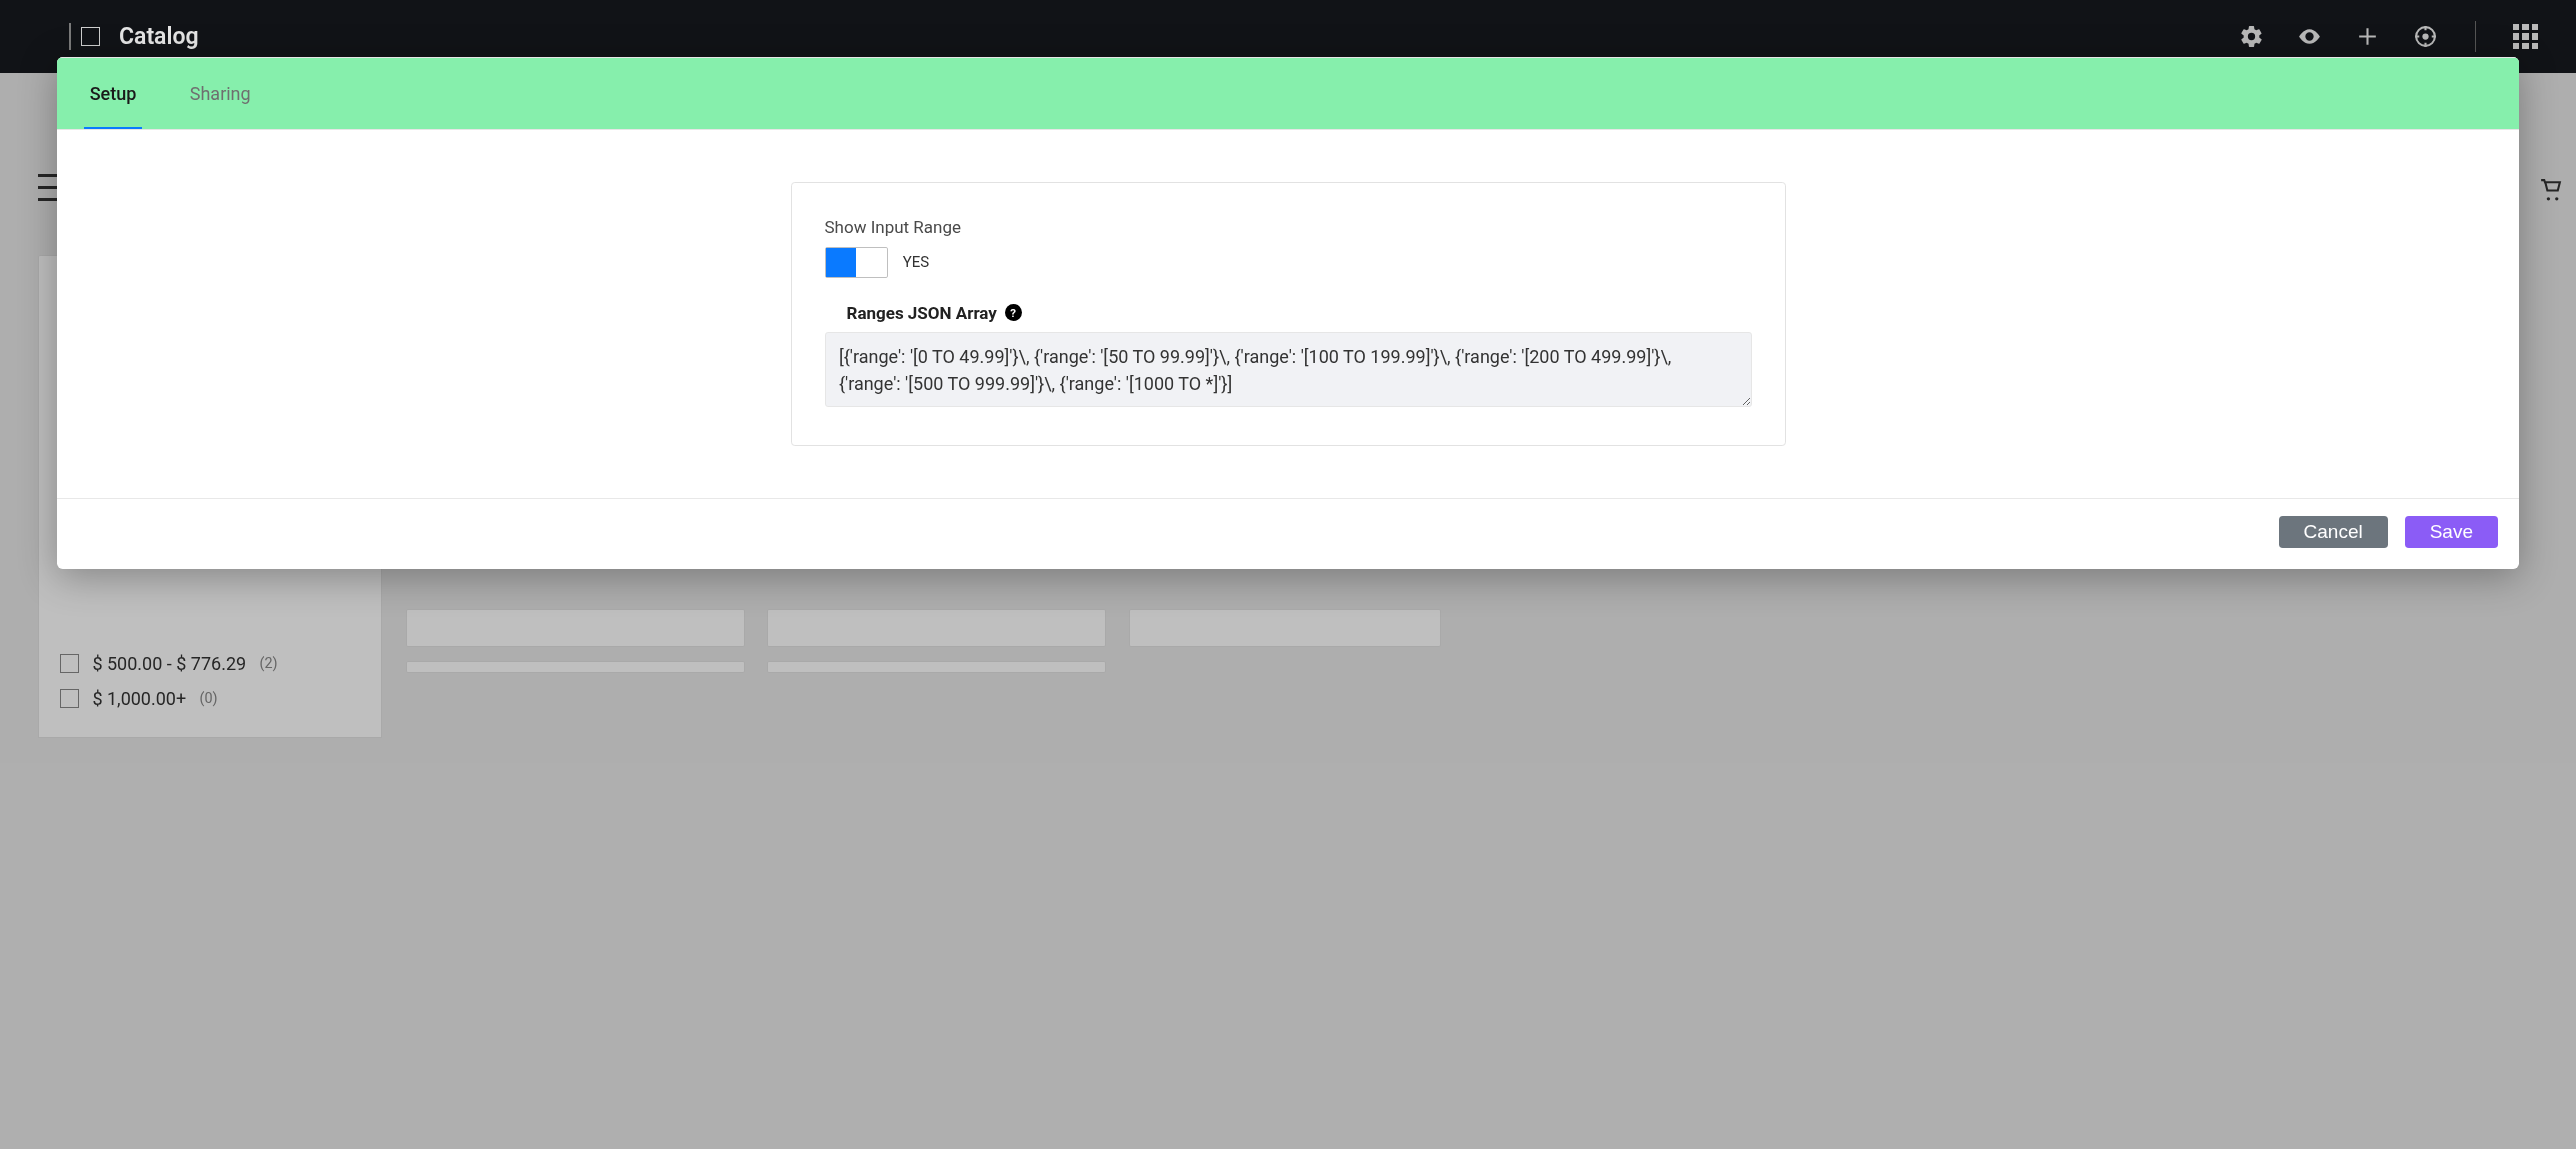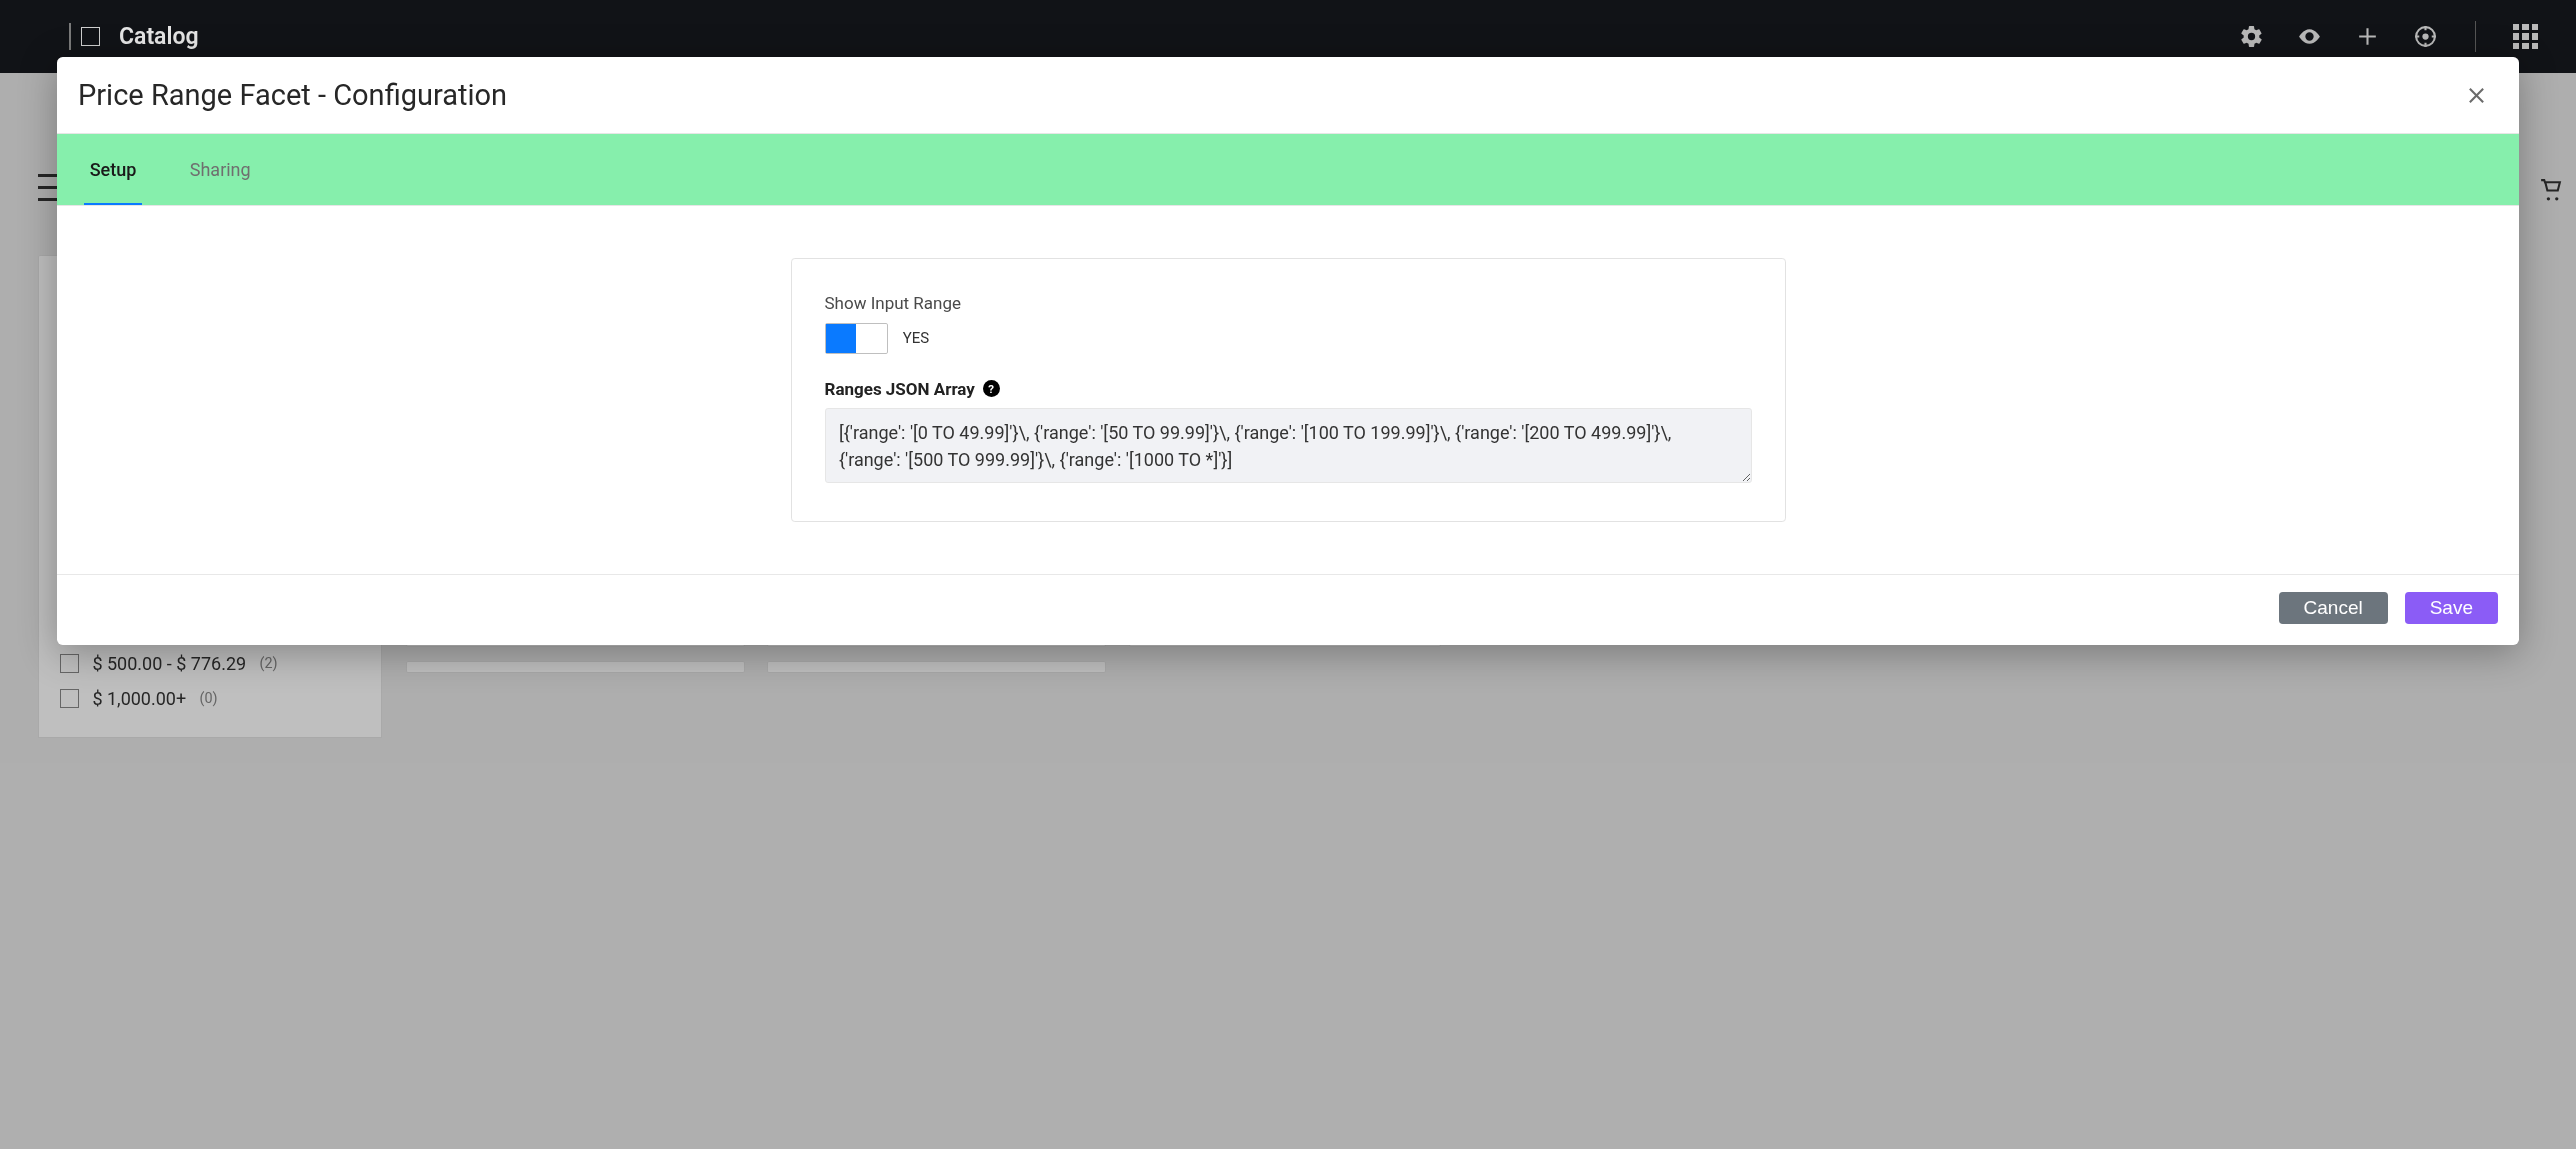--- a/index.html
+++ b/index.html
@@ -130,21 +130,21 @@
   }
   .field-label { font-size:17px; color:#4a4a4a; margin-bottom:9.6px; }
   .toggle-row { display:flex; align-items:center; gap:15.3px; margin-bottom:25px; }
   .toggle {
     width:63px; height:31px; border:1px solid #bfbfbf; border-radius:1.9px;
     background:#fff; position:relative; cursor:pointer;
   }
   .toggle::before { content:""; position:absolute; left:0; top:0; bottom:0; width:50%; background:#0a7aff; }
   .toggle-label { font-size:15px; color:#333; }
 
-  .ranges-label-row { display:flex; align-items:center; gap:7.7px; margin-bottom:9.6px; margin-left:0; }
+  .ranges-label-row { display:flex; align-items:center; gap:7.7px; margin-bottom:9.6px; margin-left:22px; }
   .ranges-label { font-size:17px; font-weight:700; color:#222; }
   .help-badge { width:17px; height:17px; border-radius:50%; background:#000; color:#fff; font-size:11.5px; font-weight:700; display:flex; align-items:center; justify-content:center; }
 
   .ranges-textarea {
     width:100%; min-height:71px;
     background:#f1f2f5; border:1px solid #e6e6e6; border-radius:2.9px;
     padding: 9.6px 13.4px; font-size:18px; color:#333; line-height:1.5;
     resize: both;
     font-family: inherit;
   }
@@ -240,28 +240,20 @@
   <div class="bg-card" style="left:406px; top:536px; width:339px;"></div>
   <div class="bg-card" style="left:767px; top:536px; width:339px;"></div>
   <div class="bg-card" style="left:1129px; top:536px; width:312px;"></div>
   <div class="bg-card" style="left:406px; top:588px; width:339px; height:11.5px;"></div>
   <div class="bg-card" style="left:767px; top:588px; width:339px; height:11.5px;"></div>
 
   <div class="overlay-scrim"></div>
 </div>
 
 <div class="modal">
-  <div class="modal-header">
-    <div class="modal-title">Price Range Facet - Configuration</div>
-    <div class="modal-close">
-      <svg viewBox="0 0 20 20">
-          <path d="M3 3l14 14M17 3L3 17"></path>
-        </svg>
-    </div>
-  </div>
   <div class="modal-hr"></div>
 
   <div class="modal-tabs">
     <div class="modal-tab active">Setup</div>
     <div class="modal-tab">Sharing</div>
   </div>
   <div class="modal-hr"></div>
 
   <div class="modal-body">
     <div class="config-card">

